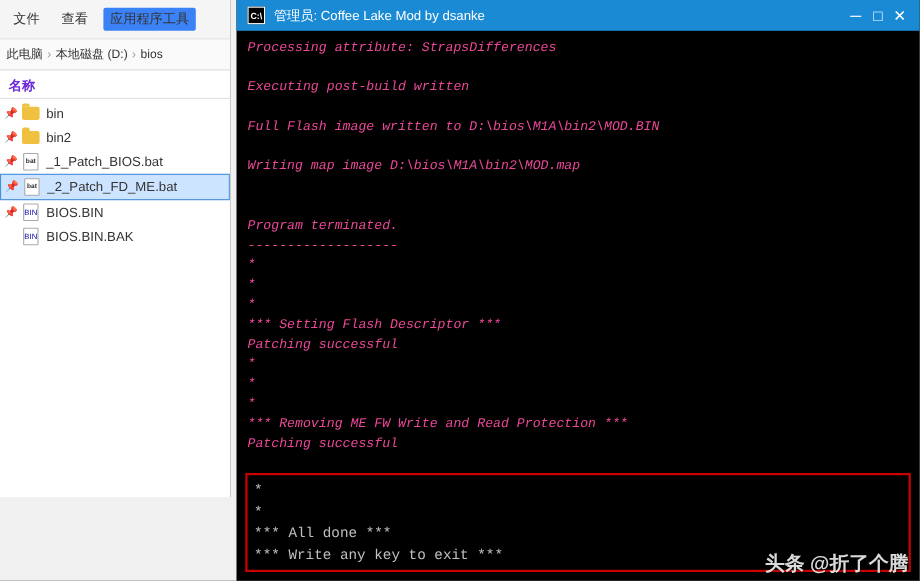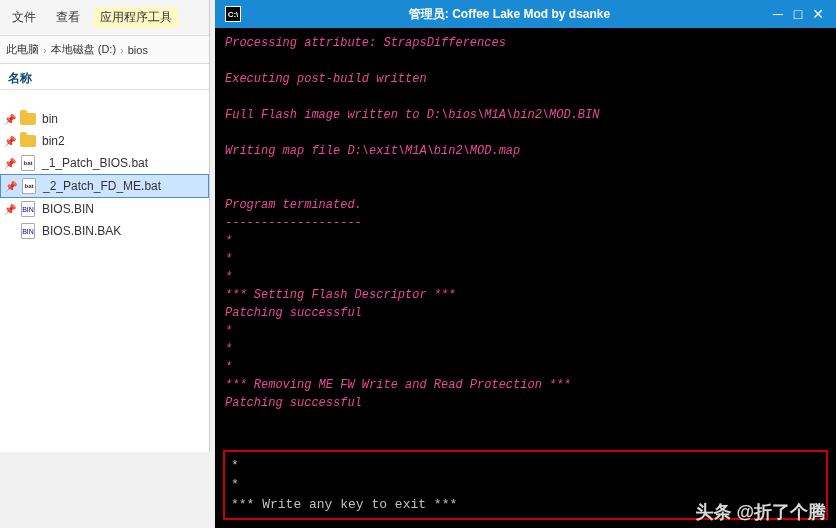--- a/index.html
+++ b/index.html
@@ -37,21 +37,21 @@
 
     .toolbar-btn {
       font-size: 12px;
       color: #333;
       cursor: pointer;
       padding: 2px 6px;
       border-radius: 2px;
     }
 
     .toolbar-btn.active {
-      background: #fef9c3;
+      background: #3b82f6;
     }
 
     .explorer-breadcrumb {
       display: flex;
       align-items: center;
       height: 28px;
       background: #fafafa;
       border-bottom: 1px solid #ddd;
       padding: 0 6px;
       font-size: 11px;
@@ -68,24 +68,24 @@
       flex: 1;
       overflow: hidden;
       padding-top: 4px;
     }
 
     .col-header {
       display: flex;
       align-items: center;
       padding: 2px 8px;
       font-size: 12px;
-      color: #0c4a6e;
+      color: #6d28d9;
       font-weight: 600;
       border-bottom: 1px solid #e0e0e0;
-      margin-bottom: 18px;
+      margin-bottom: 2px;
     }
 
     .file-item {
       display: flex;
       align-items: center;
       padding: 3px 8px 3px 20px;
       font-size: 12px;
       color: #333;
       cursor: pointer;
       position: relative;
@@ -193,23 +193,22 @@
       align-items: center;
       justify-content: center;
       font-size: 8px;
       color: #fff;
       font-weight: bold;
     }
 
     .cmd-title-text {
       color: #fff;
       font-size: 12px;
-      font-weight: 700;
+      font-weight: 400;
       flex: 1;
-      text-align: center;
     }
 
     .cmd-controls {
       display: flex;
       gap: 4px;
     }
 
     .cmd-ctrl-btn {
       width: 16px;
       height: 16px;
@@ -355,38 +354,39 @@
     </div>
   </div>
 
   <div class="cmd-content">
     <span class="cmd-line">Processing attribute: StrapsDifferences</span>
     <span class="cmd-line empty"></span>
     <span class="cmd-line">Executing post-build written</span>
     <span class="cmd-line empty"></span>
     <span class="cmd-line">Full Flash image written to D:\bios\M1A\bin2\MOD.BIN</span>
     <span class="cmd-line empty"></span>
-    <span class="cmd-line">Writing map file D:\exit\M1A\bin2\MOD.map</span>
+    <span class="cmd-line">Writing map image D:\bios\M1A\bin2\MOD.map</span>
     <span class="cmd-line empty"></span>
     <span class="cmd-line empty"></span>
     <span class="cmd-line">Program terminated.</span>
     <span class="cmd-line">-------------------</span>
     <span class="cmd-line">*</span>
     <span class="cmd-line">*</span>
     <span class="cmd-line">*</span>
     <span class="cmd-line">*** Setting Flash Descriptor ***</span>
     <span class="cmd-line">Patching successful</span>
     <span class="cmd-line">*</span>
     <span class="cmd-line">*</span>
     <span class="cmd-line">*</span>
     <span class="cmd-line">*** Removing ME FW Write and Read Protection ***</span>
     <span class="cmd-line">Patching successful</span>
 
   </div>
 
   <div class="cmd-highlight-box">
     <span class="cmd-line">*</span>
     <span class="cmd-line">*</span>
+    <span class="cmd-line">*** All done ***</span>
     <span class="cmd-line">*** Write any key to exit ***</span>
   </div>
 </div>
 
 <div class="watermark">头条 @折了个腾</div>
 
 </body></html>

